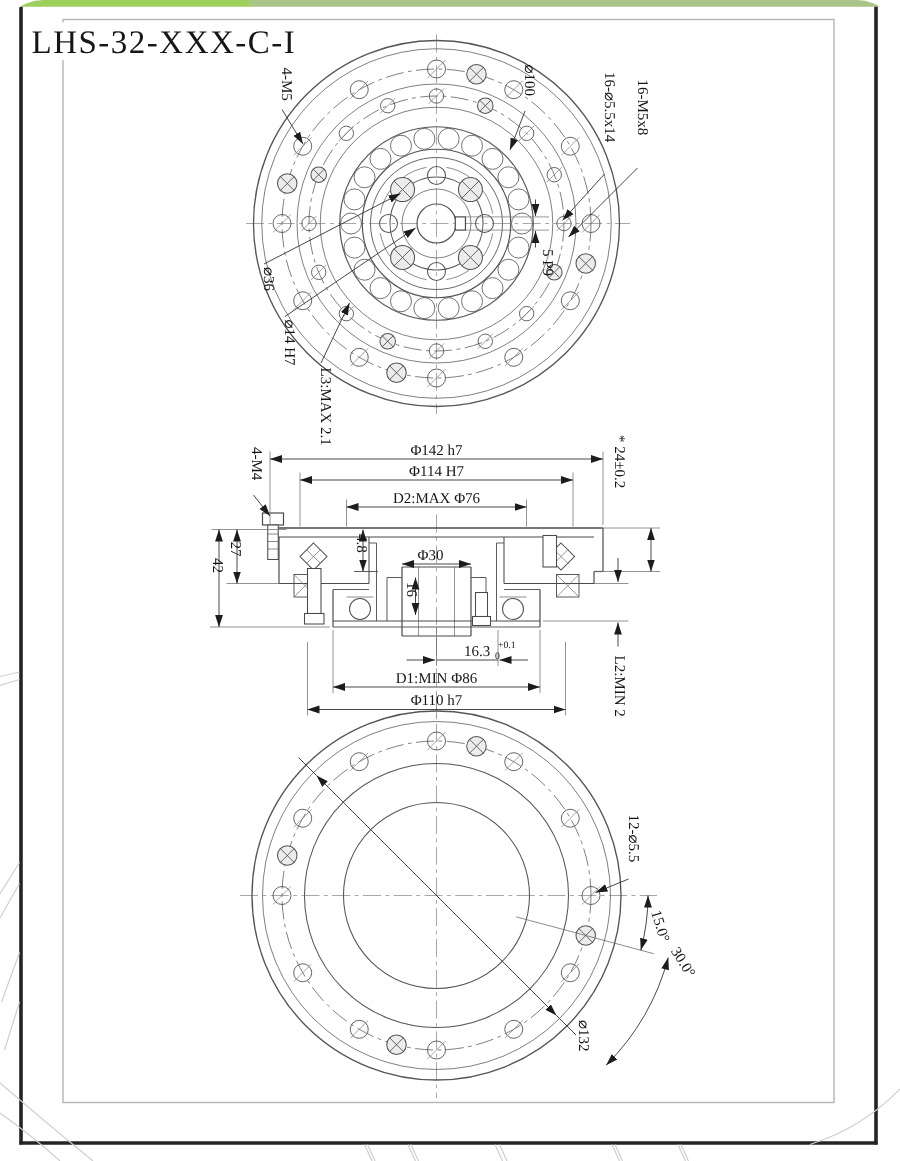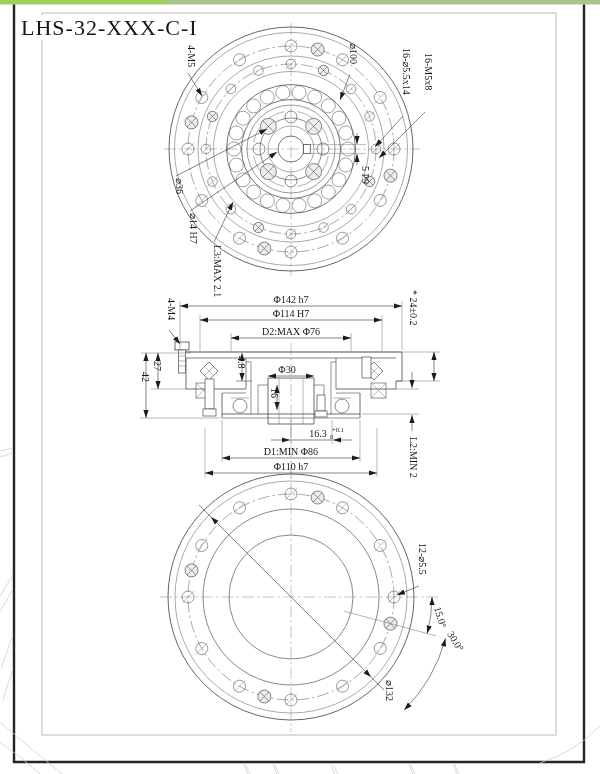--- a/index.html
+++ b/index.html
@@ -1,17 +1,17 @@
 <!DOCTYPE html>
 <html><head>
 <meta charset="utf-8">
 <style>
   html,body{margin:0;padding:0;background:#ffffff;}
   .page{position:relative;width:600px;height:774px;background:#ffffff;overflow:hidden;
-        font-family:"Liberation Serif", "DejaVu Serif", serif;}
+        font-family:"Liberation Serif", "DejaVu Serif", serif;border-radius:29px;}
   svg{position:absolute;left:0;top:0;}
   text{font-family:"Liberation Serif","DejaVu Serif",serif;fill:#161616;}
   .title{font-size:22px;letter-spacing:1px;}
   .d{font-size:10px;}
   .sm{font-size:6.5px;}
 </style>
 </head>
 <body>
 
 <div class="page">

